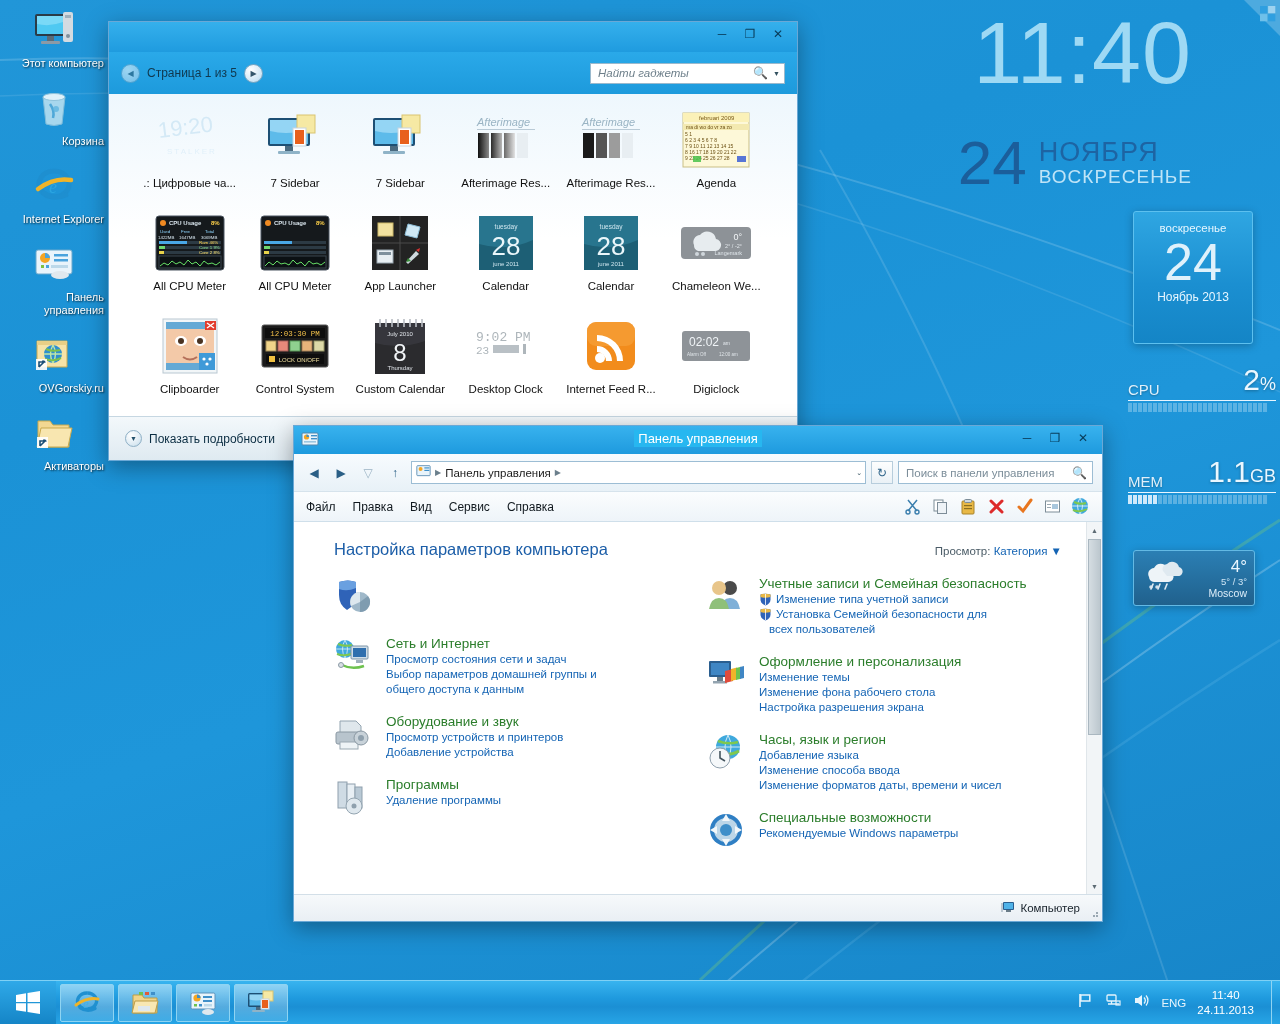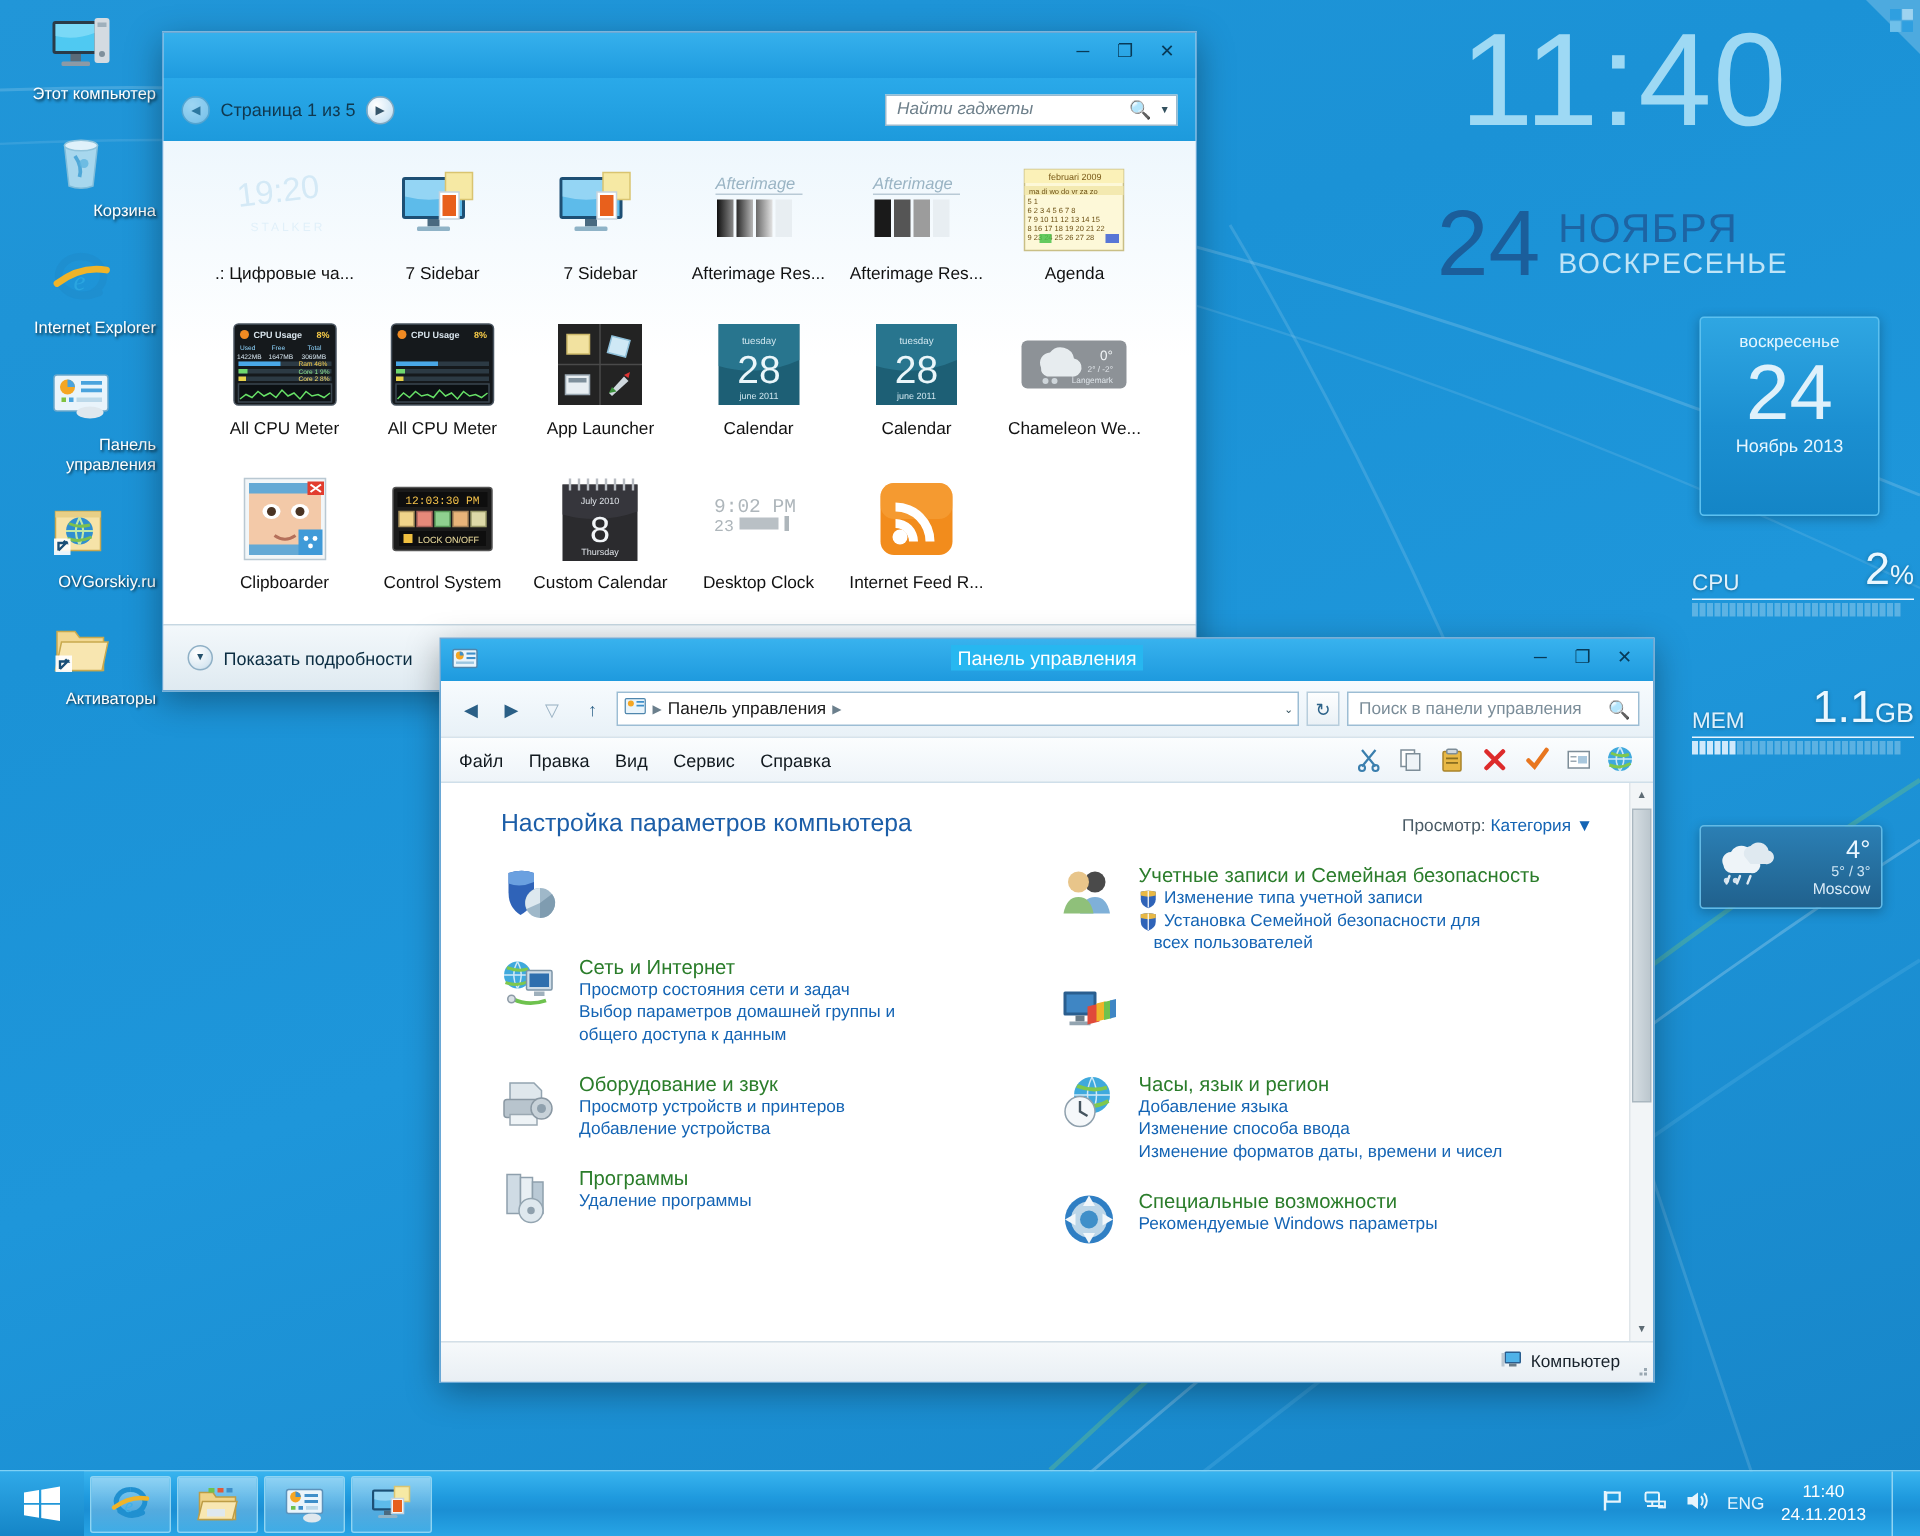--- a/index.html
+++ b/index.html
@@ -225,21 +225,21 @@
   }
   #start {
     width: 56px; height: 44px; background: linear-gradient(180deg,#2fa9e8,#1484c6);
     display: flex; align-items: center; justify-content: center; cursor: pointer;
   }
   .tbtn {
     width: 54px; height: 38px; margin-left: 4px; border: 1px solid #8fd4f2;
     background: linear-gradient(180deg,rgba(255,255,255,.45),rgba(255,255,255,.12));
     display: flex; align-items: center; justify-content: center; cursor: pointer; border-radius: 2px;
   }
-  #tray { margin-left: auto; display: flex; align-items: center; gap: 11px; padding-right: 10px; }
+  #tray { margin-left: auto; display: flex; align-items: center; gap: 11px; padding-right: 0; }
   #tray .tri { cursor: pointer; }
   #clockarea { text-align: center; color: #fff; font-size: 11.5px; line-height: 15px; cursor: pointer; }
   #showdesk { width: 9px; height: 44px; border-left: 1px solid #8fd4f2; margin-left: 6px; cursor: pointer; }
 
   
   #corner { position: absolute; right: 0; top: 0; width: 44px; height: 36px; }
 </style>
 </head>
 <body>
 
@@ -665,20 +665,32 @@
             <rect x="2" y="2" width="48" height="48" rx="9" fill="#f28c1c"></rect>
             <rect x="2" y="2" width="48" height="24" rx="9" fill="#f7a43d" opacity=".6"></rect>
             <circle cx="15" cy="38" r="5" fill="#fff"></circle>
             <path d="M12 26 a15 15 0 0 1 15 15 h-6 a9 9 0 0 0 -9 -9 Z" fill="#fff"></path>
             <path d="M12 15 a26 26 0 0 1 26 26 h-6 a20 20 0 0 0 -20 -20 Z" fill="#fff"></path>
           </svg>
         </div>
         <div class="gname">Internet Feed R...</div>
       </div>
 
+      <div class="gad">
+        <div class="thumb">
+          <svg width="70" height="34" viewBox="0 0 70 34">
+            <rect x="1" y="2" width="68" height="30" rx="3" fill="#8e9398"></rect>
+            <text x="38" y="17" font-size="12" fill="#f0f4f7" text-anchor="end" font-family="Liberation Sans, sans-serif">02:02</text>
+            <text x="42" y="16" font-size="5" fill="#e4e9ed">am</text>
+            <text x="6" y="27" font-size="4.5" fill="#dfe4e8">Alarm Off</text>
+            <text x="38" y="27" font-size="4.5" fill="#dfe4e8">12:00 am</text>
+          </svg>
+        </div>
+        <div class="gname">Digiclock</div>
+      </div>
     </div>
 
     <div id="gg-foot">
       <div class="chev">▼</div>
       <div class="txt">Показать подробности</div>
     </div>
   </div>
 
   <div id="cpanel" class="win">
 
@@ -909,20 +921,26 @@
               <svg width="38" height="38" viewBox="0 0 38 38">
                 <rect x="2" y="6" width="22" height="16" rx="1" fill="#2a5e8f"></rect>
                 <rect x="4" y="8" width="18" height="12" fill="#3f86c4"></rect>
                 <rect x="10" y="22" width="6" height="4" fill="#6a7c88"></rect>
                 <rect x="6" y="26" width="14" height="2.5" fill="#93a4b0"></rect>
                 <path d="M18 16 l8 -2 v12 l-8 2 Z" fill="#e04a3a"></path>
                 <path d="M24 14 l6 -1.5 v12 l-6 1.5 Z" fill="#f0b429"></path>
                 <path d="M29 13 l5 -1.2 v12 l-5 1.2 Z" fill="#6ec24e"></path>
                 <path d="M33 12 l4 -1 v12 l-4 1 Z" fill="#3f86c4"></path>
               </svg>
+            </div>
+            <div class="tx">
+              <div class="ttl">Оформление и персонализация</div>
+              <div class="lnk">Изменение темы</div>
+              <div class="lnk">Изменение фона рабочего стола</div>
+              <div class="lnk">Настройка разрешения экрана</div>
             </div>
           </div>
 
           <div class="cat">
             <div class="ic">
               <svg width="38" height="38" viewBox="0 0 38 38">
                 <circle cx="21" cy="14" r="12" fill="#3fa9dd"></circle>
                 <path d="M9 14 h24 M21 2 q6 12 0 24 M21 2 q-6 12 0 24" stroke="#cfe9f7" stroke-width="1" fill="none"></path>
                 <path d="M11 8 q10 4 20 1 M10 20 q11 4 22 -2" stroke="#7fc84e" stroke-width="2.6" fill="none"></path>
                 <circle cx="13" cy="25" r="10" fill="#f5f8fa" stroke="#8fa0ad"></circle>

